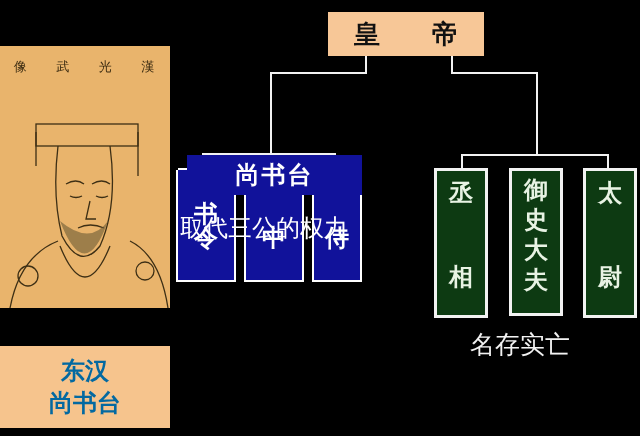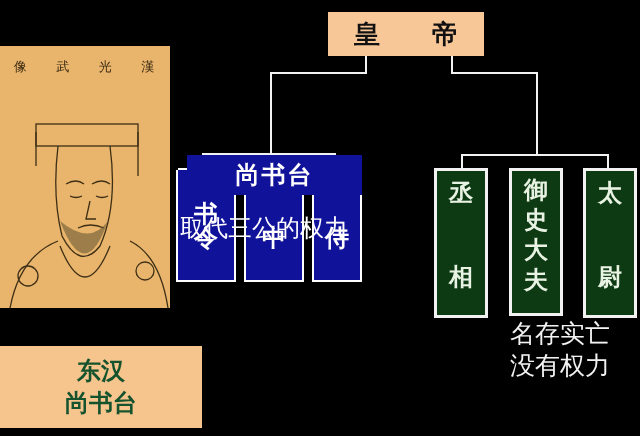--- a/index.html
+++ b/index.html
@@ -3,33 +3,33 @@
 <meta charset="utf-8">
 <style>
   html, body { margin:0; padding:0; }
   body { width:640px; height:436px; background:#000; position:relative; overflow:hidden;
          font-family: "DejaVu Sans", "Liberation Sans", sans-serif; }
   .abs { position:absolute; }
   .line { position:absolute; background:#f2f2f2; }
   .portrait { left:0; top:46px; width:170px; height:262px; background:#e9b46c; }
   .portrait-caption { position:absolute; top:12px; left:0; width:170px; display:flex; justify-content:space-around;
         font-family: "DejaVu Serif", serif; font-size:13px; color:#3a2a10; letter-spacing:2px; }
-  .label-box { left:0; top:346px; width:202px; height:82px; background:#f6c48d;
+  .label-box { left:0; top:346px; width:170px; height:82px; background:#f6c48d;
         display:flex; flex-direction:column; align-items:center; justify-content:center;
-        font-weight:bold; font-size:24px; color:#14532d; line-height:32px; }
+        font-weight:bold; font-size:24px; color:#0369a1; line-height:32px; }
   .emperor { left:328px; top:12px; width:156px; height:44px; background:#f7c797;
         display:flex; align-items:center; justify-content:space-around; font-weight:bold; font-size:26px; color:#111; }
   .shangshu { left:187px; top:155px; width:175px; height:40px; background:#11129a;
         color:#fff; font-weight:bold; font-size:24px; display:flex; align-items:center; justify-content:center; letter-spacing:2px; }
   .sub-blue { position:absolute; background:#11129a; border:2px solid #fff; border-top:none; box-sizing:border-box;
         color:#fff; font-weight:bold; font-size:24px; text-align:center; }
   .green { position:absolute; background:#0d3a12; border:3px solid #f2f2f2; box-sizing:border-box;
         color:#e8f3e4; font-weight:bold; font-size:24px; display:flex; flex-direction:column; align-items:center; }
   .overlay { left:180px; top:212px; color:#fff; font-size:24px; white-space:nowrap;text-align:center; }
-  .caption { left:470px; top:318px; color:#f2f2f2; font-size:25px; line-height:32px; text-align:right; width:140px; }
+  .caption { left:470px; top:329px; color:#f2f2f2; font-size:25px; line-height:32px; text-align:left; width:140px; }
 </style>
 </head>
 <body>
 
 <div class="abs portrait">
   <div class="portrait-caption">
     <span>像</span>
     <span>武</span>
     <span>光</span>
     <span>漢</span>
@@ -101,14 +101,13 @@
   <span>大</span>
   <span>夫</span>
 </div>
 <div class="green" style="left:583px;top:168px;width:54px;height:150px;">
   <span style="margin-top:6px">太</span>
   <span style="margin-top:52px">尉</span>
 </div>
 
 <div class="abs caption">
   <div>名存实亡</div>
-  <div>没有权力</div>
 </div>
 
 </body></html>

